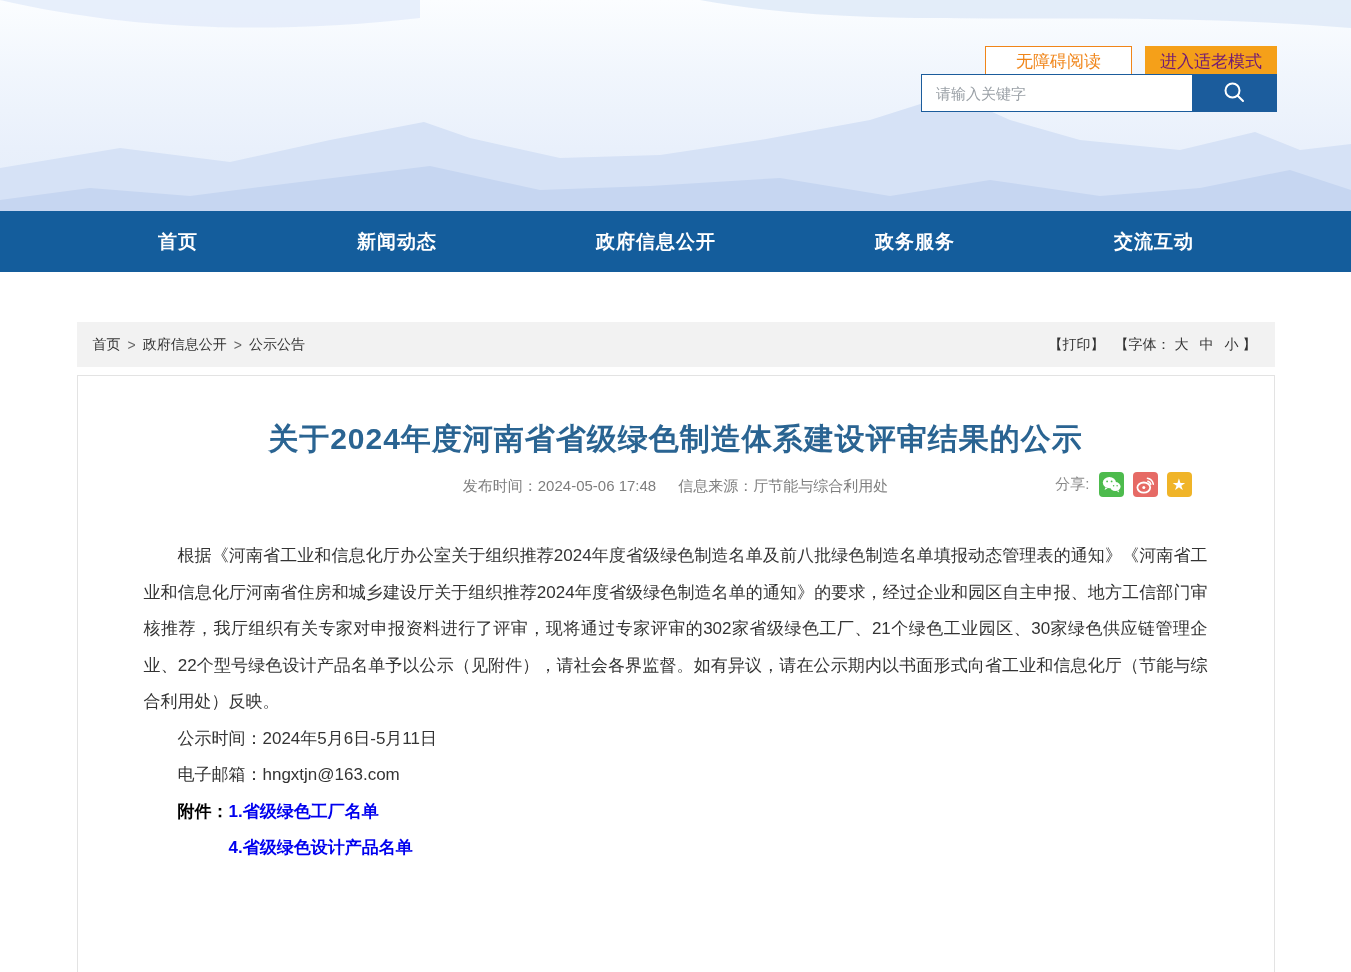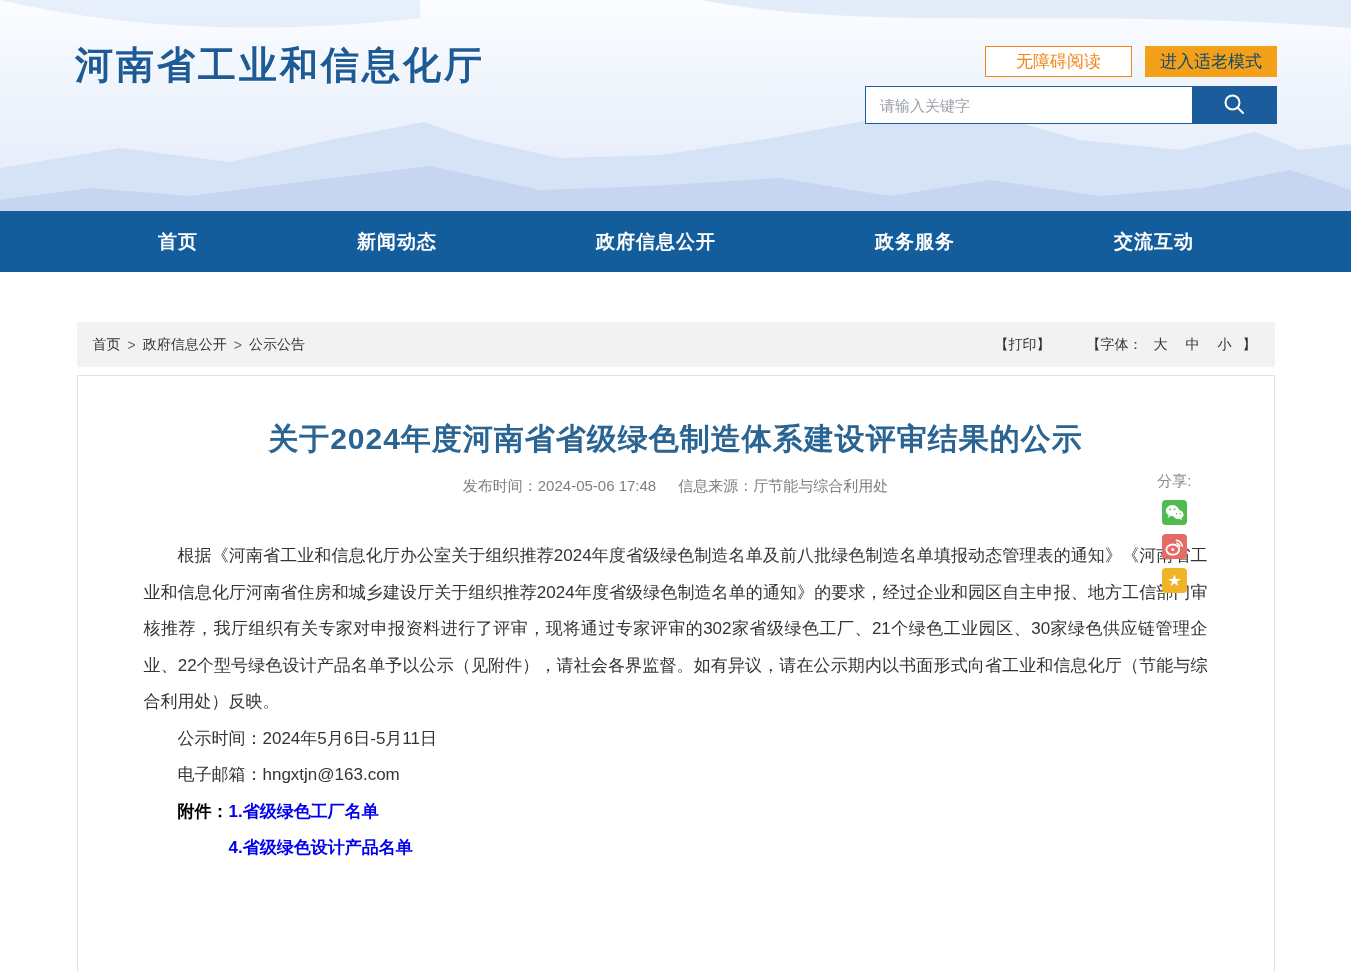--- a/index.html
+++ b/index.html
@@ -23,24 +23,24 @@
   }
   .logo-en { margin-top:8px; font-size:13.5px; color:#83909f; letter-spacing:.4px; }
 
   .header-tools { position:absolute; top:46px; right:74px; display:flex; }
   .btn-access {
     height:31px; padding:0 30px; background:#fff; border:1px solid #f08519;
     color:#f08519; font-size:17px; line-height:29px; cursor:pointer;
   }
   .btn-elder {
     height:31px; padding:0 14px; background:#f5a019; border:1px solid #f5a019;
-    color:#0c4a6e; font-size:17px; line-height:29px; cursor:pointer; margin-left:13px;
+    color:#701a75; font-size:17px; line-height:29px; cursor:pointer; margin-left:13px;
   }
   .searchbar {
-    position:absolute; top:86px; right:74px; width:412px; height:38px;
+    position:absolute; top:74px; right:74px; width:356px; height:38px;
     display:flex; border:1px solid #1b5c9c; background:#fff;
   }
   .search-input {
     flex:1; border:none; outline:none; padding:0 14px; font-size:15px; color:#333;
     font-family:inherit;
   }
   .search-input::placeholder { color:#9aa0a6; }
   .search-btn {
     width:84px; background:#1b5c9c; border:none; cursor:pointer;
     display:flex; align-items:center; justify-content:center;
@@ -78,21 +78,21 @@
   .article-title {
     text-align:center; font-size:30px; font-weight:bold; color:#2a6492;
     letter-spacing:1px; line-height:42px;
   }
   .meta-row { position:relative; margin-top:12px; height:28px; }
   .meta-center {
     text-align:center; font-size:15px; color:#7e7e7e; line-height:28px;
   }
   .meta-center .gap { display:inline-block; width:22px; }
   .share-box {
-    position:absolute; right:16px; top:0; display:flex; align-items:center; gap:9px;flex-direction:column;
+    position:absolute; right:16px; top:0; display:flex; align-items:center; gap:9px;
   }
   .share-label { font-size:15px; color:#8a8a8a; }
   .share-icon {
     width:25px; height:25px; border-radius:4px; cursor:pointer;
     display:flex; align-items:center; justify-content:center;
   }
   .share-wechat { background:#4dbb4d; }
   .share-weibo  { background:#e66a65; }
   .share-qzone  { background:#f0b428; }
   .share-qzone .star { color:#fff; font-size:16px; line-height:1; }
@@ -112,21 +112,20 @@
 
   <div class="header">
     <svg class="mountains" viewBox="0 0 1351 211" preserveAspectRatio="none">
       <path d="M700,0 C880,34 1080,6 1351,28 L1351,0 Z" fill="#dde8f8" opacity="0.8"></path>
       <path d="M0,0 C120,28 260,36 420,18 L420,0 Z" fill="#e2ebfa" opacity="0.8"></path>
       <path d="M0,168 L120,148 L230,162 L330,140 L424,122 L470,138 L560,158 L660,155 L760,140 L870,120 L952,94 L1010,120 L1080,140 L1180,150 L1255,132 L1300,150 L1351,144 L1351,211 L0,211 Z" fill="#d6e2f6"></path>
       <path d="M0,200 L90,188 L190,196 L300,182 L430,166 L540,190 L650,186 L780,178 L890,196 L990,180 L1100,196 L1200,188 L1290,170 L1351,190 L1351,211 L0,211 Z" fill="#c6d6f1"></path>
     </svg>
 
     <div class="logo">
-      <div class="logo-cn">河南省工业和信息化厅</div>
     </div>
 
     <div class="header-tools">
       <div class="btn-access">无障碍阅读</div>
       <div class="btn-elder">进入适老模式</div>
     </div>
 
     <div class="searchbar">
       <input class="search-input" type="text" placeholder="请输入关键字" style="">
       <button class="search-btn">
@@ -151,21 +150,21 @@
   <div class="crumb-bar">
     <div class="crumb-left">
       <span class="crumb-link">首页</span>
       <span class="crumb-sep">&gt;</span>
       <span class="crumb-link">政府信息公开</span>
       <span class="crumb-sep">&gt;</span>
       <span class="crumb-link">公示公告</span>
     </div>
     <div class="crumb-right">
       <span class="print-btn">【打印】</span>
-      <span style="display:flex;gap:18px;align-items:center;margin-left:26px;">
+      <span style="display:flex;gap:11px;align-items:center;">
         <span>【字体：</span>
         <span class="fontsize-btn" style="margin-left:-7px;">大</span>
         <span class="fontsize-btn">中</span>
         <span class="fontsize-btn">小</span>
         <span style="margin-left:-7px;">】</span>
       </span>
     </div>
   </div>
 
   <div class="content-box">

